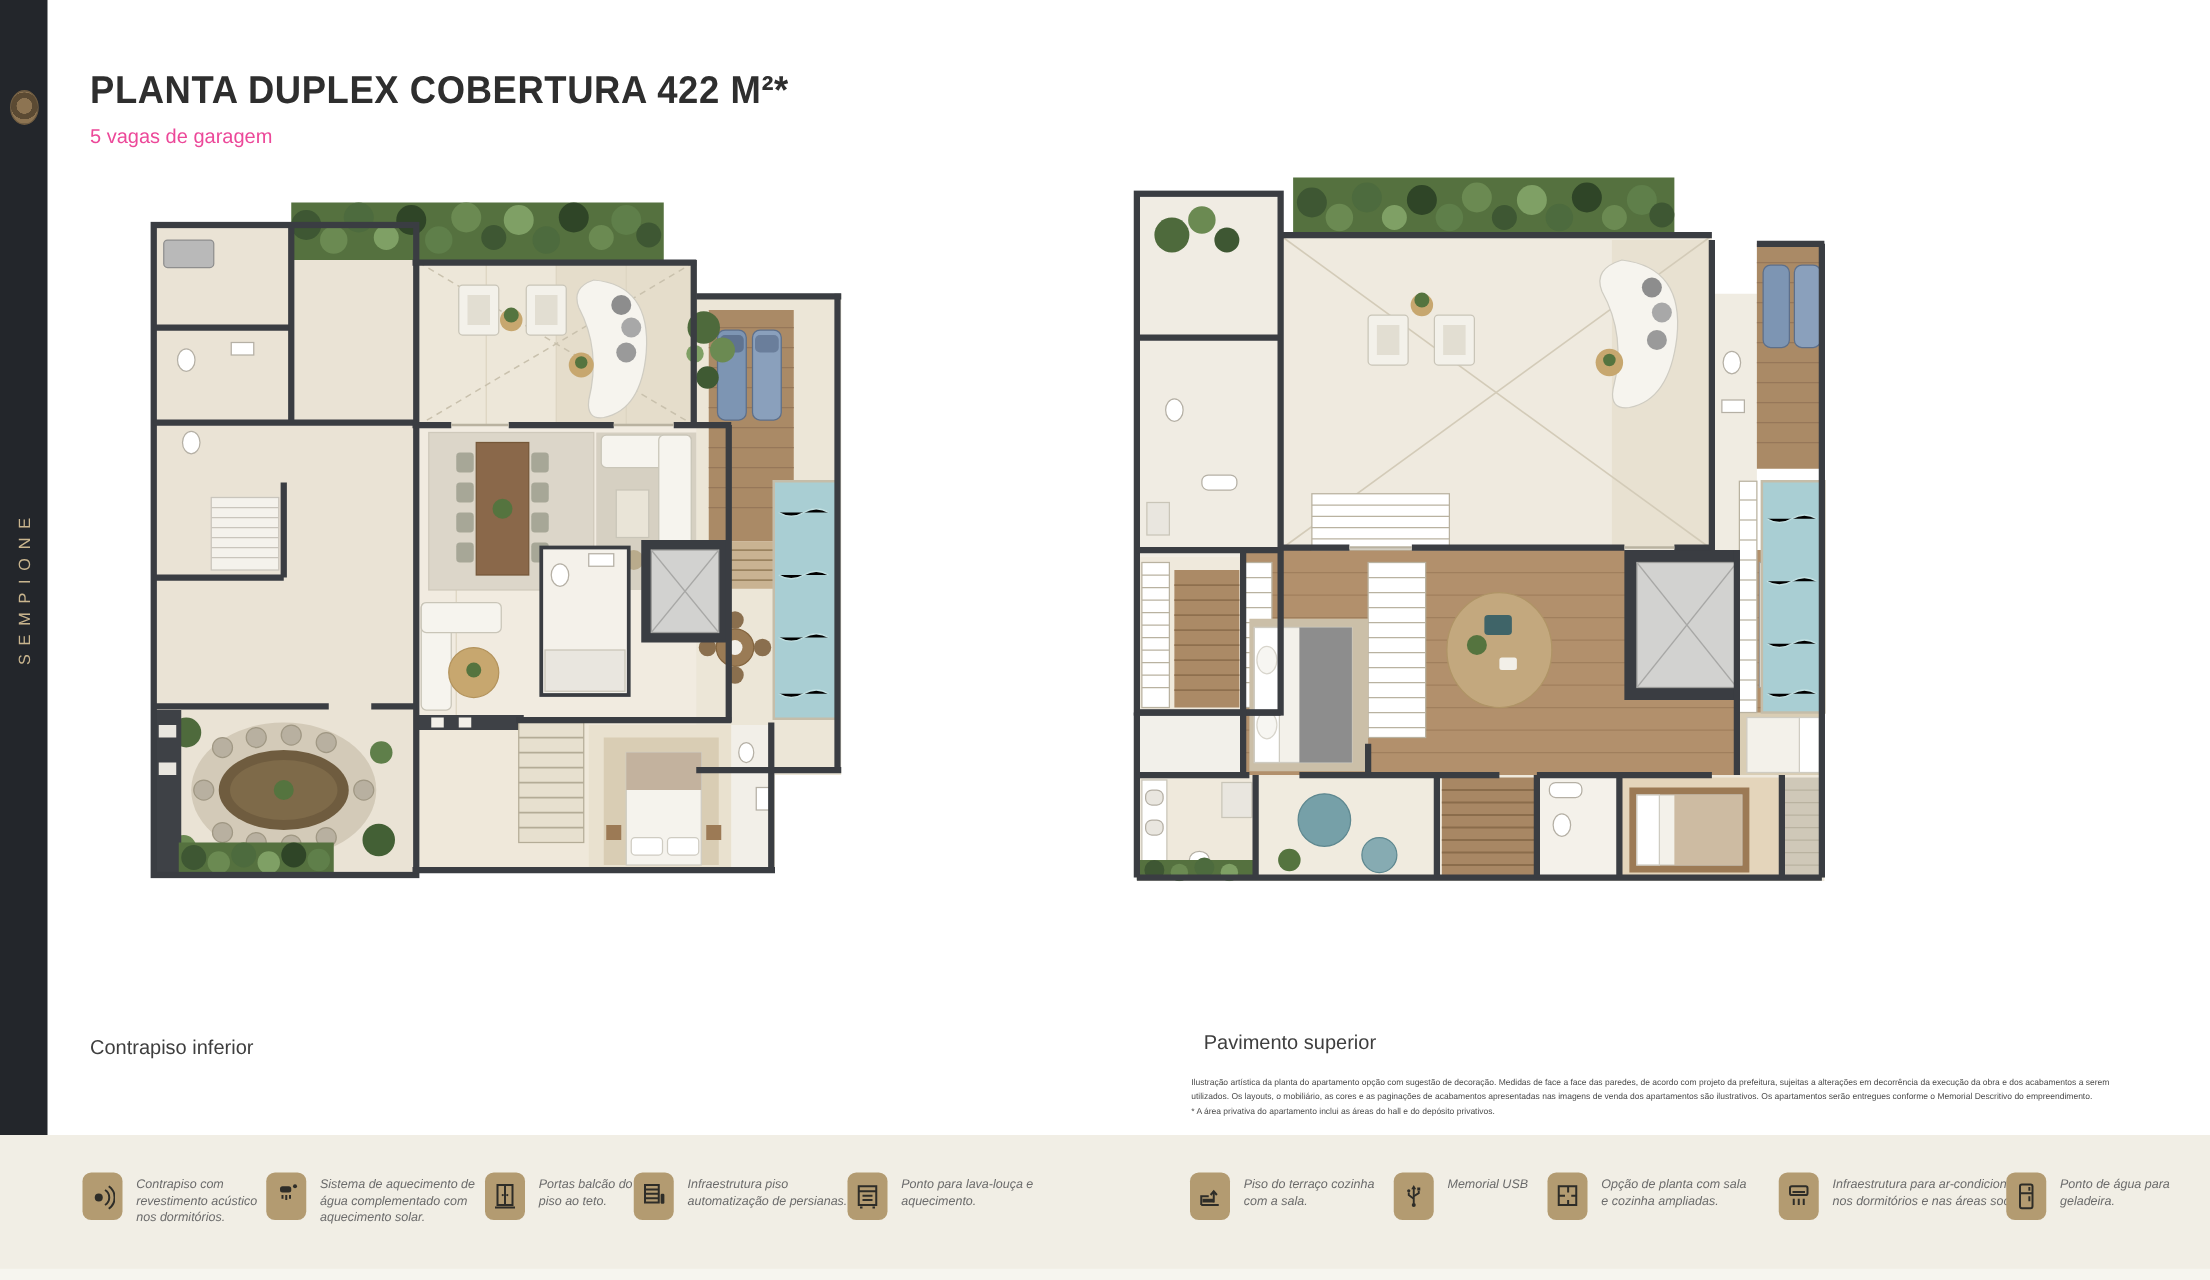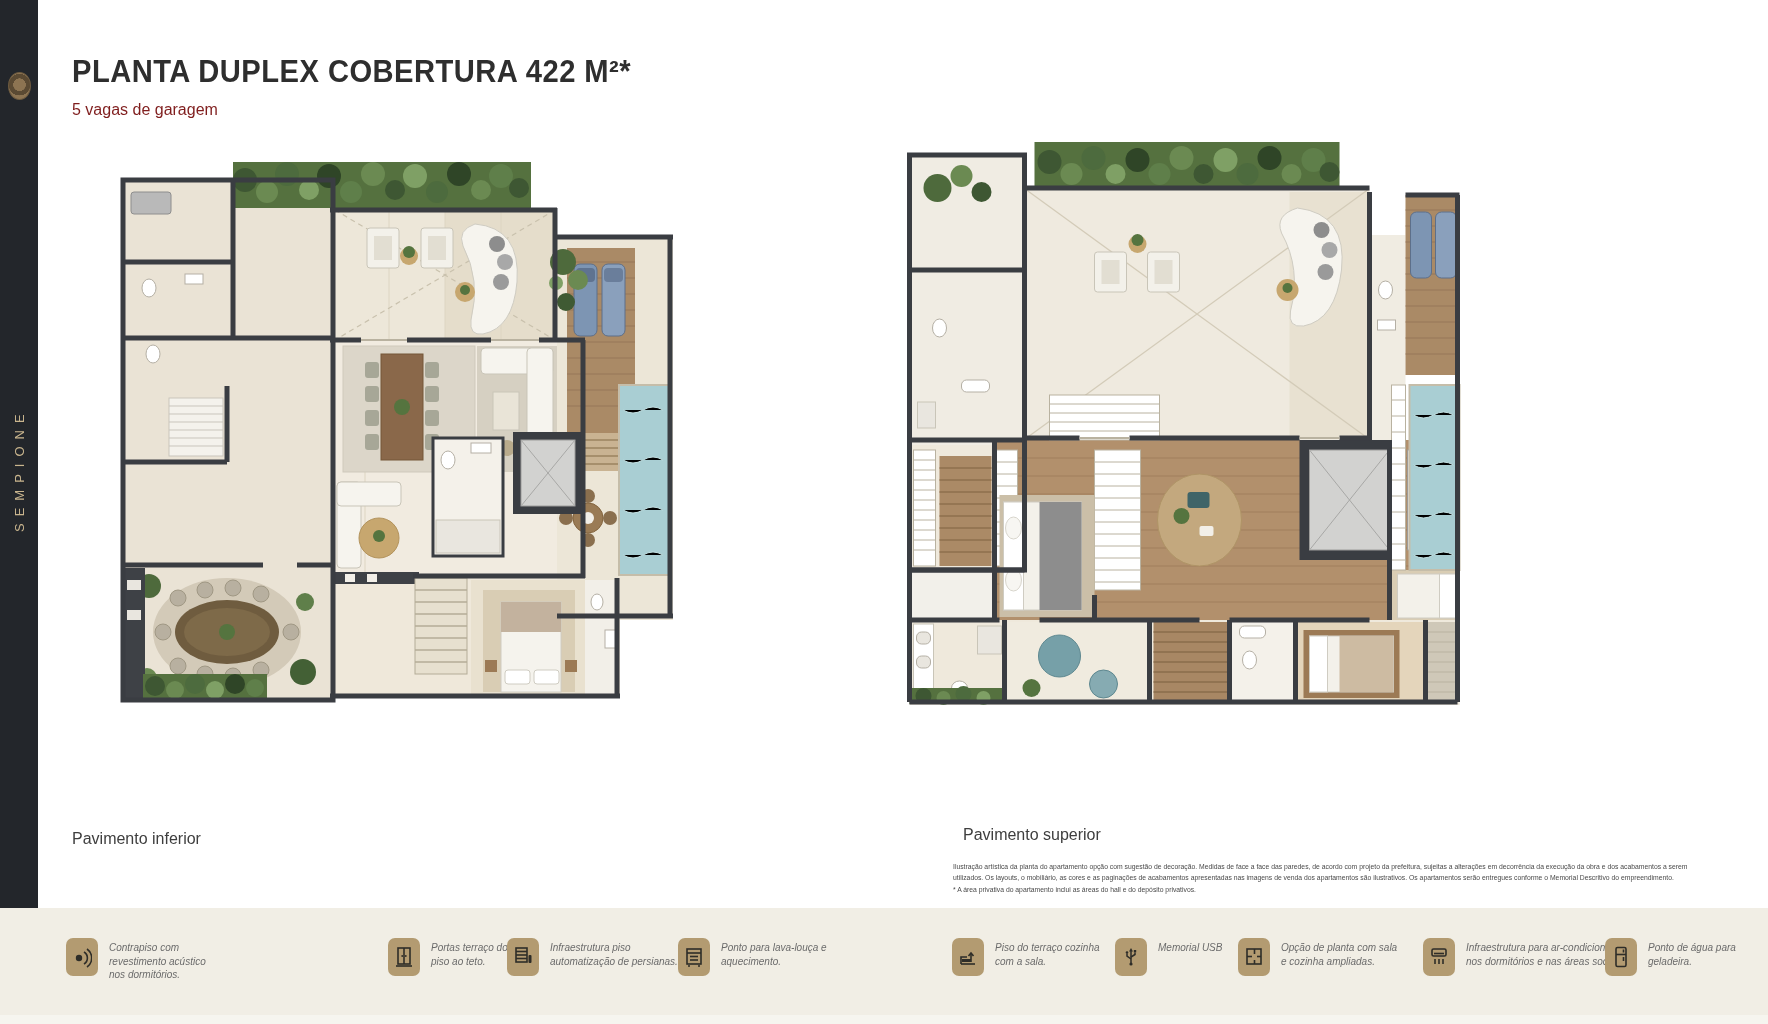--- a/index.html
+++ b/index.html
@@ -9,21 +9,21 @@
   .sidebar{position:absolute;left:0;top:0;width:38px;height:1024px;background:#23262b;}
   .emblem{position:absolute;left:8px;top:72px;width:21px;height:26px;border-radius:50%;
           background:radial-gradient(circle at 50% 45%, #8d7452 0 35%, #5b4a33 36% 60%, #8d7452 61% 100%);
           border:1px solid #6e5b40;}
   .brand{position:absolute;left:12px;top:330px;height:280px;width:16px;
          writing-mode:vertical-rl;transform:rotate(180deg);
          color:#c9b58e;font-size:13px;letter-spacing:7px;text-align:center;font-weight:500;}
   
   .title{position:absolute;left:72px;top:54px;font-size:31px;font-weight:bold;color:#2e2e2e;
          letter-spacing:.5px;transform:scaleX(.94);transform-origin:left center;white-space:nowrap;}
-  .subtitle{position:absolute;left:72px;top:101px;font-size:16px;color:#7f1d1d;}
+  .subtitle{position:absolute;left:72px;top:101px;font-size:16px;color:#ec4899;}
   
   .planA{position:absolute;left:115px;top:140px;width:570px;height:565px;}
   .planB{position:absolute;left:898px;top:140px;width:568px;height:565px;}
   .plan-label{position:absolute;font-size:16px;color:#3e3e3e;}
   .lblA{left:72px;top:830px;}
   .lblB{left:953px;top:826px;margin-left:10px;}
   .disclaimer{position:absolute;left:953px;top:862px;width:742px;font-size:6.8px;line-height:1.6;color:#4a4a4a;}
   .disclaimer .note{display:block;margin-top:1px;}
   
   .footer{position:absolute;left:0;top:908px;width:1768px;height:116px;background:#f1eee5;padding-left:46px;}
@@ -603,53 +603,63 @@
       <line x1="195" y1="455" x2="195" y2="480"></line>
       <line x1="490" y1="300" x2="490" y2="480"></line>
     </g>
     <g stroke="#b9b2a0" stroke-width="2">
       <line x1="180" y1="298" x2="230" y2="298"></line>
           <line x1="400" y1="298" x2="440" y2="298"></line>
     </g>
   </svg>
   </div>
 
-  <div class="plan-label lblA">Pavimento inferior</div>
+  <div class="plan-label lblA">Contrapiso inferior</div>
   <div class="plan-label lblB">Pavimento superior</div>
 
   <div class="disclaimer">
     <span>Ilustração artística da planta do apartamento opção com sugestão de decoração. Medidas de face a face das paredes, de acordo com projeto da prefeitura, sujeitas a alterações em decorrência da execução da obra e dos acabamentos a serem utilizados. Os layouts, o mobiliário, as cores e as paginações de acabamentos apresentadas nas imagens de venda dos apartamentos são ilustrativos. Os apartamentos serão entregues conforme o Memorial Descritivo do empreendimento.</span>
     <span class="note">* A área privativa do apartamento inclui as áreas do hall e do depósito privativos.</span>
   </div>
 
   <div class="footer">
 
     <div class="feature f1">
       <div class="ficon">
         <svg width="20" height="24" viewBox="0 0 20 24" fill="none" stroke="#2e2d28" stroke-width="1.6">
           <circle cx="7" cy="13" r="3.2" fill="#2e2d28" stroke="none"></circle>
           <path d="M12,7 a7,7 0 0 1 0,12"></path>
             <path d="M15,4 a11,11 0 0 1 0,18"></path>
         </svg>
       </div>
       <div class="flabel">Contrapiso com revestimento acústico nos dormitórios.</div>
     </div>
 
+    <div class="feature f2">
+      <div class="ficon">
+        <svg width="20" height="24" viewBox="0 0 20 24" fill="none" stroke="#2e2d28" stroke-width="1.6">
+          <rect x="5" y="4" width="9" height="5" rx="2" fill="#2e2d28" stroke="none"></rect>
+          <path d="M7,11 v3 M10,11 v4 M13,11 v3"></path>
+          <circle cx="17" cy="4" r="1.6" fill="#2e2d28" stroke="none"></circle>
+        </svg>
+      </div>
+      <div class="flabel">Sistema de aquecimento de água complementado com aquecimento solar.</div>
+    </div>
 
     <div class="feature f3">
       <div class="ficon">
         <svg width="20" height="24" viewBox="0 0 20 24" fill="none" stroke="#2e2d28" stroke-width="1.6">
           <rect x="4" y="3" width="12" height="16"></rect>
             <line x1="10" y1="3" x2="10" y2="19"></line>
           <line x1="2" y1="21" x2="18" y2="21"></line>
           <circle cx="8.2" cy="11" r=".9" fill="#2e2d28" stroke="none"></circle>
           <circle cx="11.8" cy="11" r=".9" fill="#2e2d28" stroke="none"></circle>
         </svg>
       </div>
-      <div class="flabel">Portas terraço do piso ao teto.</div>
+      <div class="flabel">Portas balcão do piso ao teto.</div>
     </div>
 
     <div class="feature f4">
       <div class="ficon">
         <svg width="20" height="24" viewBox="0 0 20 24" fill="none" stroke="#2e2d28" stroke-width="1.6">
           <rect x="3" y="3" width="11" height="14"></rect>
           <line x1="3" y1="6.5" x2="14" y2="6.5"></line>
             <line x1="3" y1="10" x2="14" y2="10"></line>
             <line x1="3" y1="13.5" x2="14" y2="13.5"></line>
           <rect x="15.5" y="10" width="3" height="8" rx="1" fill="#2e2d28" stroke="none"></rect>

